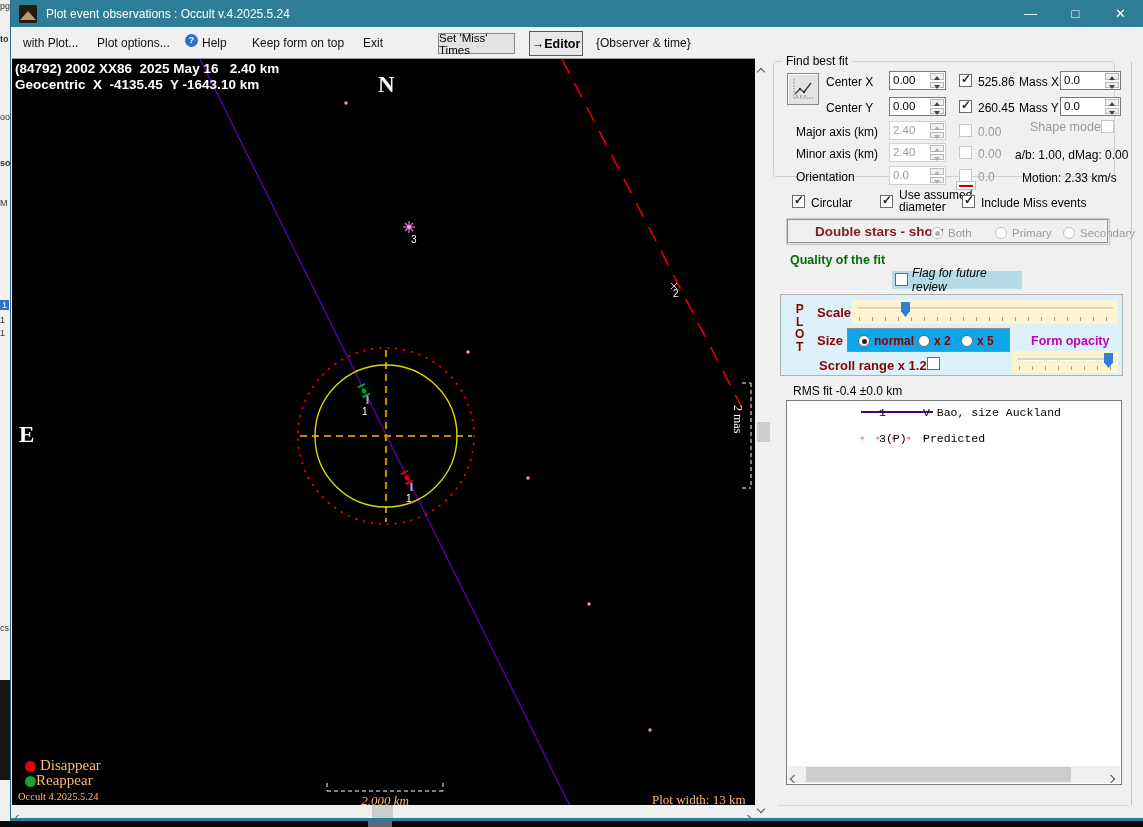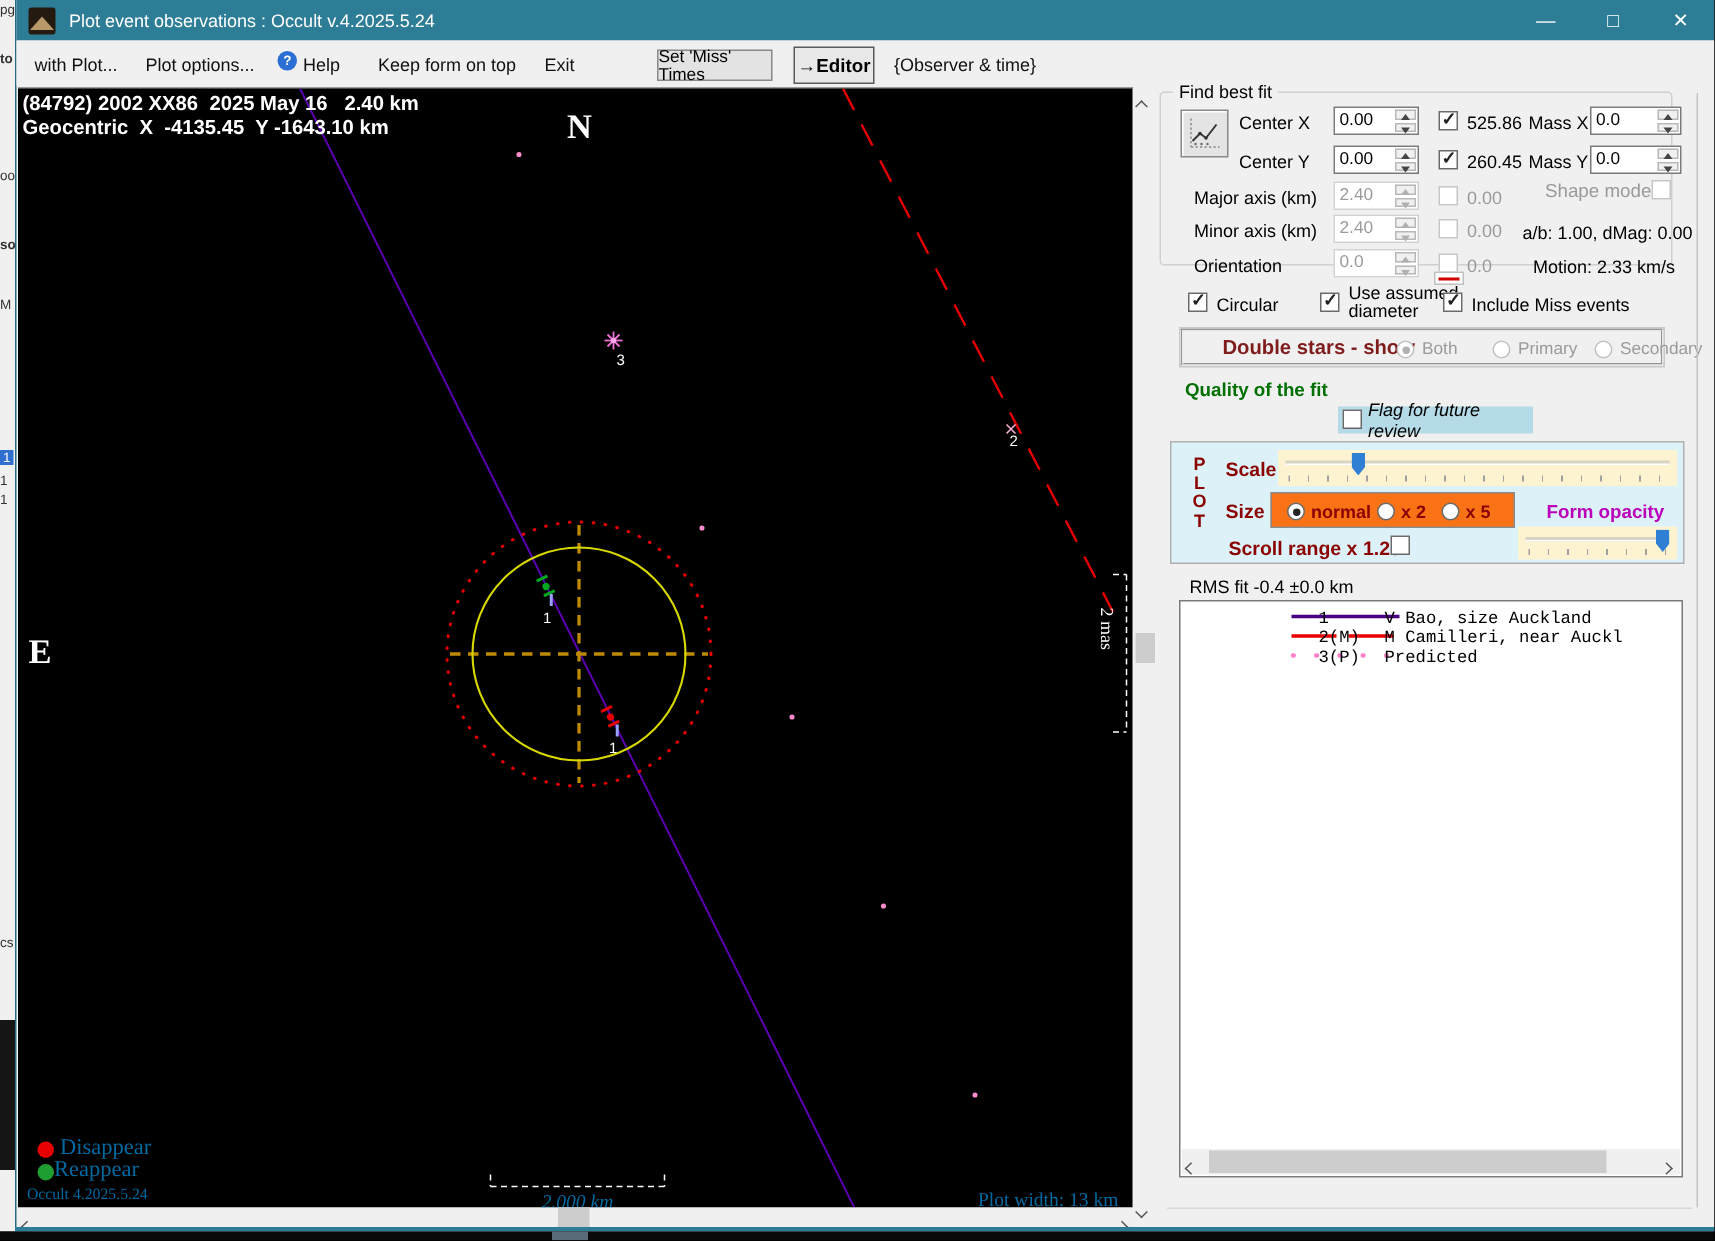--- a/index.html
+++ b/index.html
@@ -37,21 +37,21 @@
          display:flex; align-items:center; justify-content:center; color:#000; }
   .btn-editor { font-weight:bold; border:1px solid #5a5a5a; background:#e8e8e8; font-size:12.5px; }
 
   
   .plot-area { left:12px; top:58px; width:743px; height:747px; background:#000; overflow:hidden;
                border-top:1px solid #9a9a9a; }
   .plot-area svg { position:absolute; left:0; top:0; }
   .ptitle { position:absolute; left:3px; top:2px; color:#fff; font-weight:bold; font-size:13.5px;
             line-height:16px; white-space:pre; }
   .dirlabel { position:absolute; color:#fff; font-size:23px; font-weight:bold; font-family:"Liberation Serif", serif; }
-  .plot-small { position:absolute; color:#0369a1; font-family:"Liberation Serif", serif; }
+  .plot-small { position:absolute; color:#fdba74; font-family:"Liberation Serif", serif; }
   .leg-dot { position:absolute; width:11px; height:11px; border-radius:50%; }
   .mas-label { position:absolute; color:#fff; font-family:"Liberation Serif", serif; font-size:12px;
                writing-mode:vertical-rl; }
 
   
   .vscroll { left:756px; top:58px; width:15px; height:752px; background:#f0f0f0; }
   .hscroll { left:12px; top:805px; width:743px; height:13px; background:#f0f0f0; }
   .sb-thumb { position:absolute; background:#cdcdcd; }
   .sb-arrow { position:absolute; width:11px; height:11px; }
   .chev { display:inline-block; width:6px; height:6px; border-right:1.5px solid #555; border-bottom:1.5px solid #555; }
@@ -102,21 +102,21 @@
 
   .plot-panel { position:absolute; background:#ddf2f8; border:1px solid #b0b0b0; }
   .darkred { color:#8b0000; font-weight:bold; }
   .magenta { color:#bb00bb; font-weight:bold; }
   .slider-box { position:absolute; background:#fdf3d1; }
   .groove { position:absolute; left:5px; right:5px; top:7px; height:3px; background:#d8d4c4; border-bottom:1px solid #fff; }
   .ticks { position:absolute; left:7px; right:5px; bottom:3px; height:4px;
            background:repeating-linear-gradient(to right,#a0a0a0 0 1px,transparent 1px 13px); }
   .thumb { position:absolute; top:2px; width:9px; height:15px; background:#2f80d4;
            clip-path:polygon(0 0,100% 0,100% 62%,50% 100%,0 62%); }
-  .size-box { position:absolute; background:#f97316; border:1px solid #8a8a8a; }
+  .size-box { position:absolute; background:#0ea5e9; border:1px solid #8a8a8a; }
 
   .listbox { position:absolute; background:#fff; border:1px solid #7a7a7a; overflow:hidden; }
   .obs-row { position:absolute; left:0; width:100%; height:13px; font-family:"Liberation Mono", monospace;
              font-size:11.5px; white-space:pre; display:flex; align-items:center; }
   .obs-sample { width:92px; flex:none; }
   .obs-num { width:44px; flex:none; }
   .lb-scroll { position:absolute; left:1px; right:1px; bottom:1px; height:17px; background:#f0f0f0; }
 
   .teal-strip { left:10px; top:818px; width:1133px; height:3px; background:#2e7d97; }
   .black-strip { left:0; top:821px; width:1143px; height:6px; background:#0a0a0a; }
@@ -404,29 +404,20 @@
     <div class="listbox" style="left:14px;top:343px;width:336px;height:385px">
       <div class="obs-row" style="top:5px">
         <span class="obs-sample">
           <svg width="92" height="13">
               <line x1="5" y1="7" x2="77" y2="7" stroke="#4b0082" stroke-width="2.2"></line>
             </svg>
         </span>
         <span class="obs-num">1</span>
         <span>V Bao, size Auckland</span>
       </div>
-      <div class="obs-row" style="top:18px">
-        <span class="obs-sample">
-          <svg width="92" height="13">
-              <line x1="5" y1="7" x2="77" y2="7" stroke="#e80000" stroke-width="2.2" stroke-dasharray="30 8"></line>
-            </svg>
-        </span>
-        <span class="obs-num">2(M)</span>
-        <span>M Camilleri, near Auckl</span>
-      </div>
       <div class="obs-row" style="top:31px">
         <span class="obs-sample">
           <svg width="92" height="13">
               <line x1="6" y1="7" x2="72" y2="7" stroke="#ff80c8" stroke-width="3" stroke-dasharray="0.5 15" stroke-linecap="round"></line>
             </svg>
         </span>
         <span class="obs-num">3(P)</span>
         <span>Predicted</span>
       </div>
       <div class="lb-scroll">

